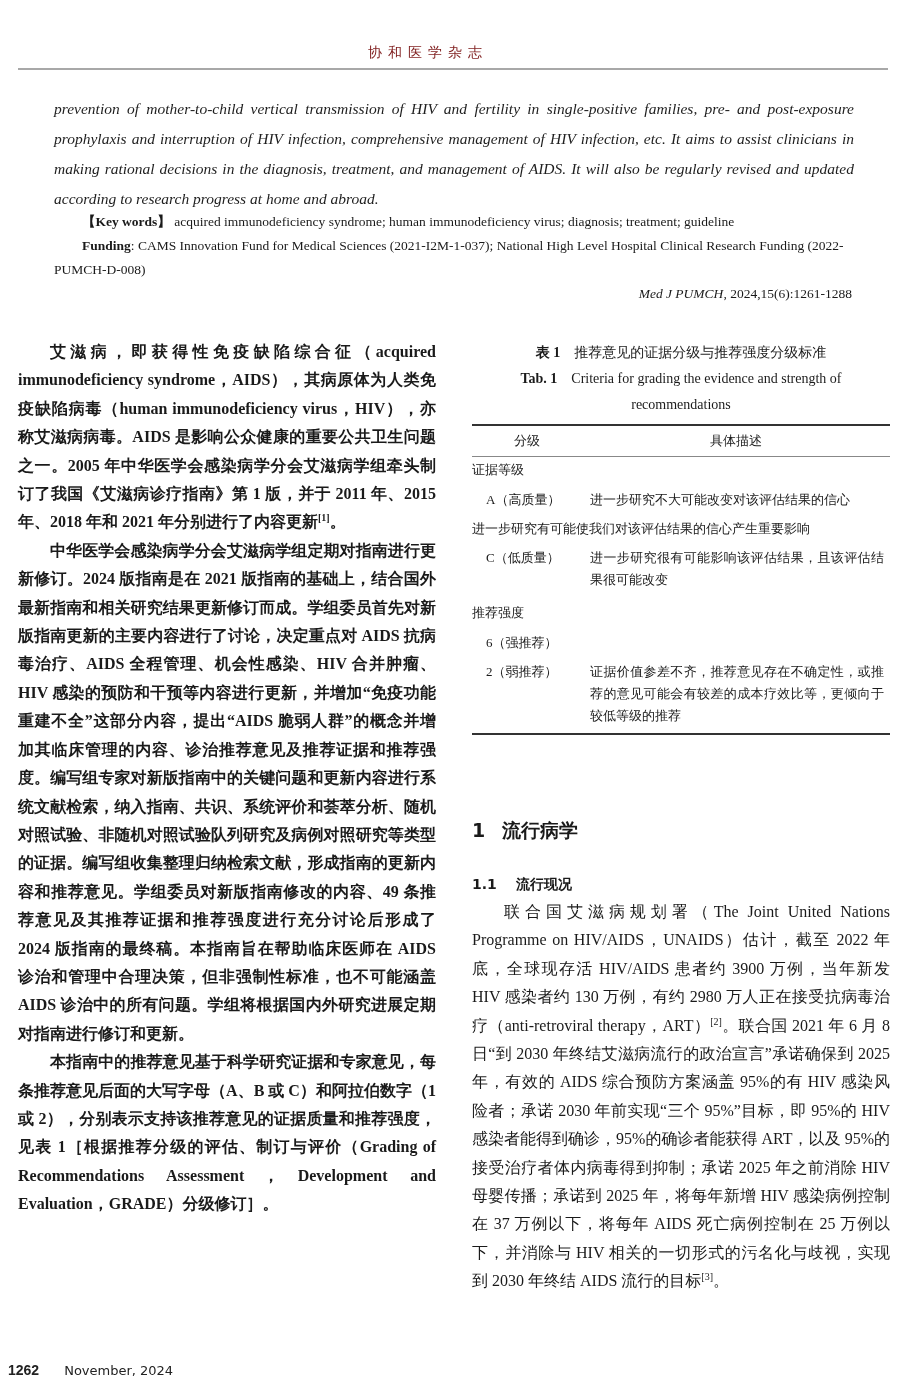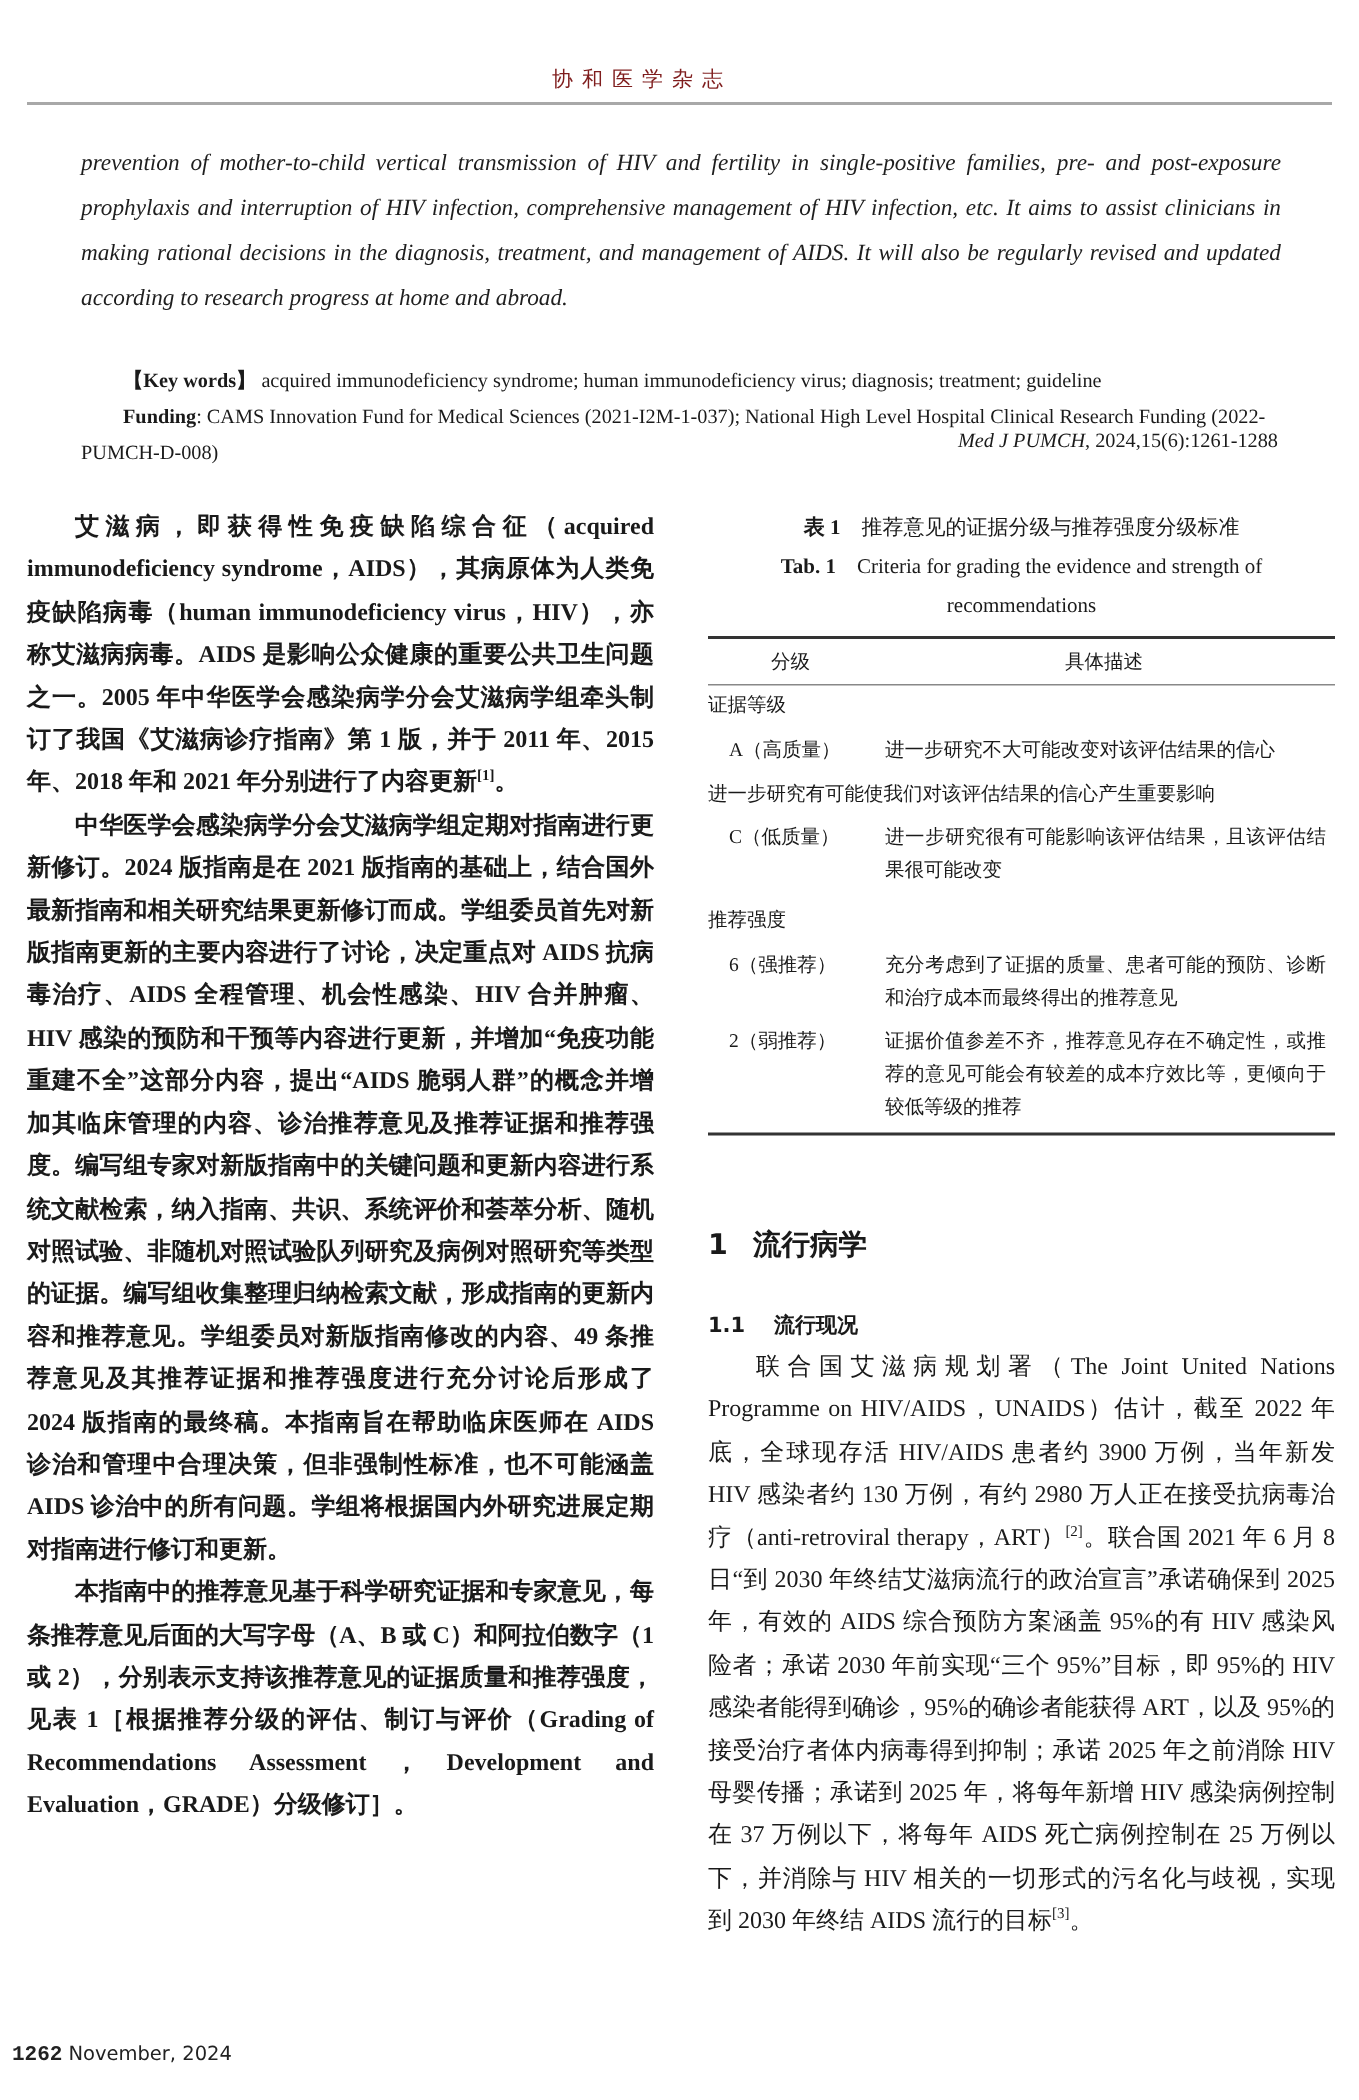--- a/index.html
+++ b/index.html
@@ -8,21 +8,21 @@
 
   .running-head {
     position: absolute; left: 0; top: 44px; width: 856px; text-align: center;
     font-family: "DejaVu Sans", sans-serif; font-size: 14px; letter-spacing: 6px; color: #7f1d1d;
   }
   .head-rule { position: absolute; left: 18px; top: 68px; width: 870px; height: 2px; background: #a8a8a8; }
 
   .abstract { position: absolute; left: 54px; top: 94px; width: 800px; font-size: 15.5px; line-height: 30px; text-align: justify; color: #1e1e1e; }
   .abstract p { margin: 0; font-style: italic; }
   .kw { position: absolute; left: 54px; top: 210px; width: 800px; font-size: 13.5px; line-height: 24px; }
-  .kw .lead { padding-left: 28px; margin-top: 32px; }
+  .kw .lead { padding-left: 28px; }
   .kw b { font-weight: bold; }
   .cite { position: absolute; right: 54px; top: 286px; font-size: 13.5px; }
   .cite i { font-style: italic; }
 
   .col-left { position: absolute; left: 18px; top: 338px; width: 418px; font-size: 16px; line-height: 28.4px; text-align: justify; color: #1a1a1a; font-weight: bold; }
   .col-left p { text-indent: 2em; }
   .col-left sup, .col-right sup { font-size: 10px; vertical-align: super; line-height: 0; }
 
   .table-block { position: absolute; left: 472px; top: 340px; width: 418px; }
   .tcap-zh { text-align: center; font-size: 14px; line-height: 26px; }
@@ -41,21 +41,21 @@
   .tend { height: 2px; background: #333; margin-top: 6px; }
 
   .col-right { position: absolute; left: 472px; top: 812px; width: 418px; }
   .h1 { font-family: "DejaVu Sans", sans-serif; font-size: 19px; font-weight: bold; line-height: 36px; margin-bottom: 22px; }
   .h1 .num { display: inline-block; width: 30px; }
   .h2 { font-family: "DejaVu Sans", sans-serif; font-size: 14px; font-weight: bold; line-height: 28px; }
   .h2 .num { display: inline-block; width: 44px; }
   .col-right p { font-size: 16px; line-height: 28.4px; text-align: justify; text-indent: 2em; }
 
   .folio { position: absolute; left: 8px; top: 1362px; font-family: "DejaVu Sans", sans-serif; font-size: 13px; color: #222; }
-  .folio b { font-family: Liberation Mono, monospace; font-weight: bold; font-size: 14px; margin-right: 4px; }
+  .folio b { font-family: Liberation Sans, sans-serif; font-weight: bold; font-size: 14px; margin-right: 25px; }
 </style>
 </head>
 <body>
 
 <div class="running-head">协和医学杂志</div>
 <div class="head-rule"></div>
 
 <div class="abstract">
   <p>prevention of mother-to-child vertical transmission of HIV and fertility in single-positive families, pre- and post-exposure prophylaxis and interruption of HIV infection, comprehensive management of HIV infection, etc. It aims to assist clinicians in making rational decisions in the diagnosis, treatment, and management of AIDS. It will also be regularly revised and updated according to research progress at home and abroad.</p>
 </div>
@@ -103,21 +103,20 @@
     <div class="c2">进一步研究有可能使我们对该评估结果的信心产生重要影响</div>
   </div>
   <div class="trow">
     <div class="c1">C（低质量）</div>
     <div class="c2">进一步研究很有可能影响该评估结果，且该评估结果很可能改变</div>
   </div>
 
   <div class="tgroup second">推荐强度</div>
   <div class="trow">
     <div class="c1">6（强推荐）</div>
-    <div class="c2">充分考虑到了证据的质量、患者可能的预防、诊断和治疗成本而最终得出的推荐意见</div>
   </div>
   <div class="trow">
     <div class="c1">2（弱推荐）</div>
     <div class="c2">证据价值参差不齐，推荐意见存在不确定性，或推荐的意见可能会有较差的成本疗效比等，更倾向于较低等级的推荐</div>
   </div>
   <div class="tend"></div>
 </div>
 
 <div class="col-right">
   <div class="h1">

